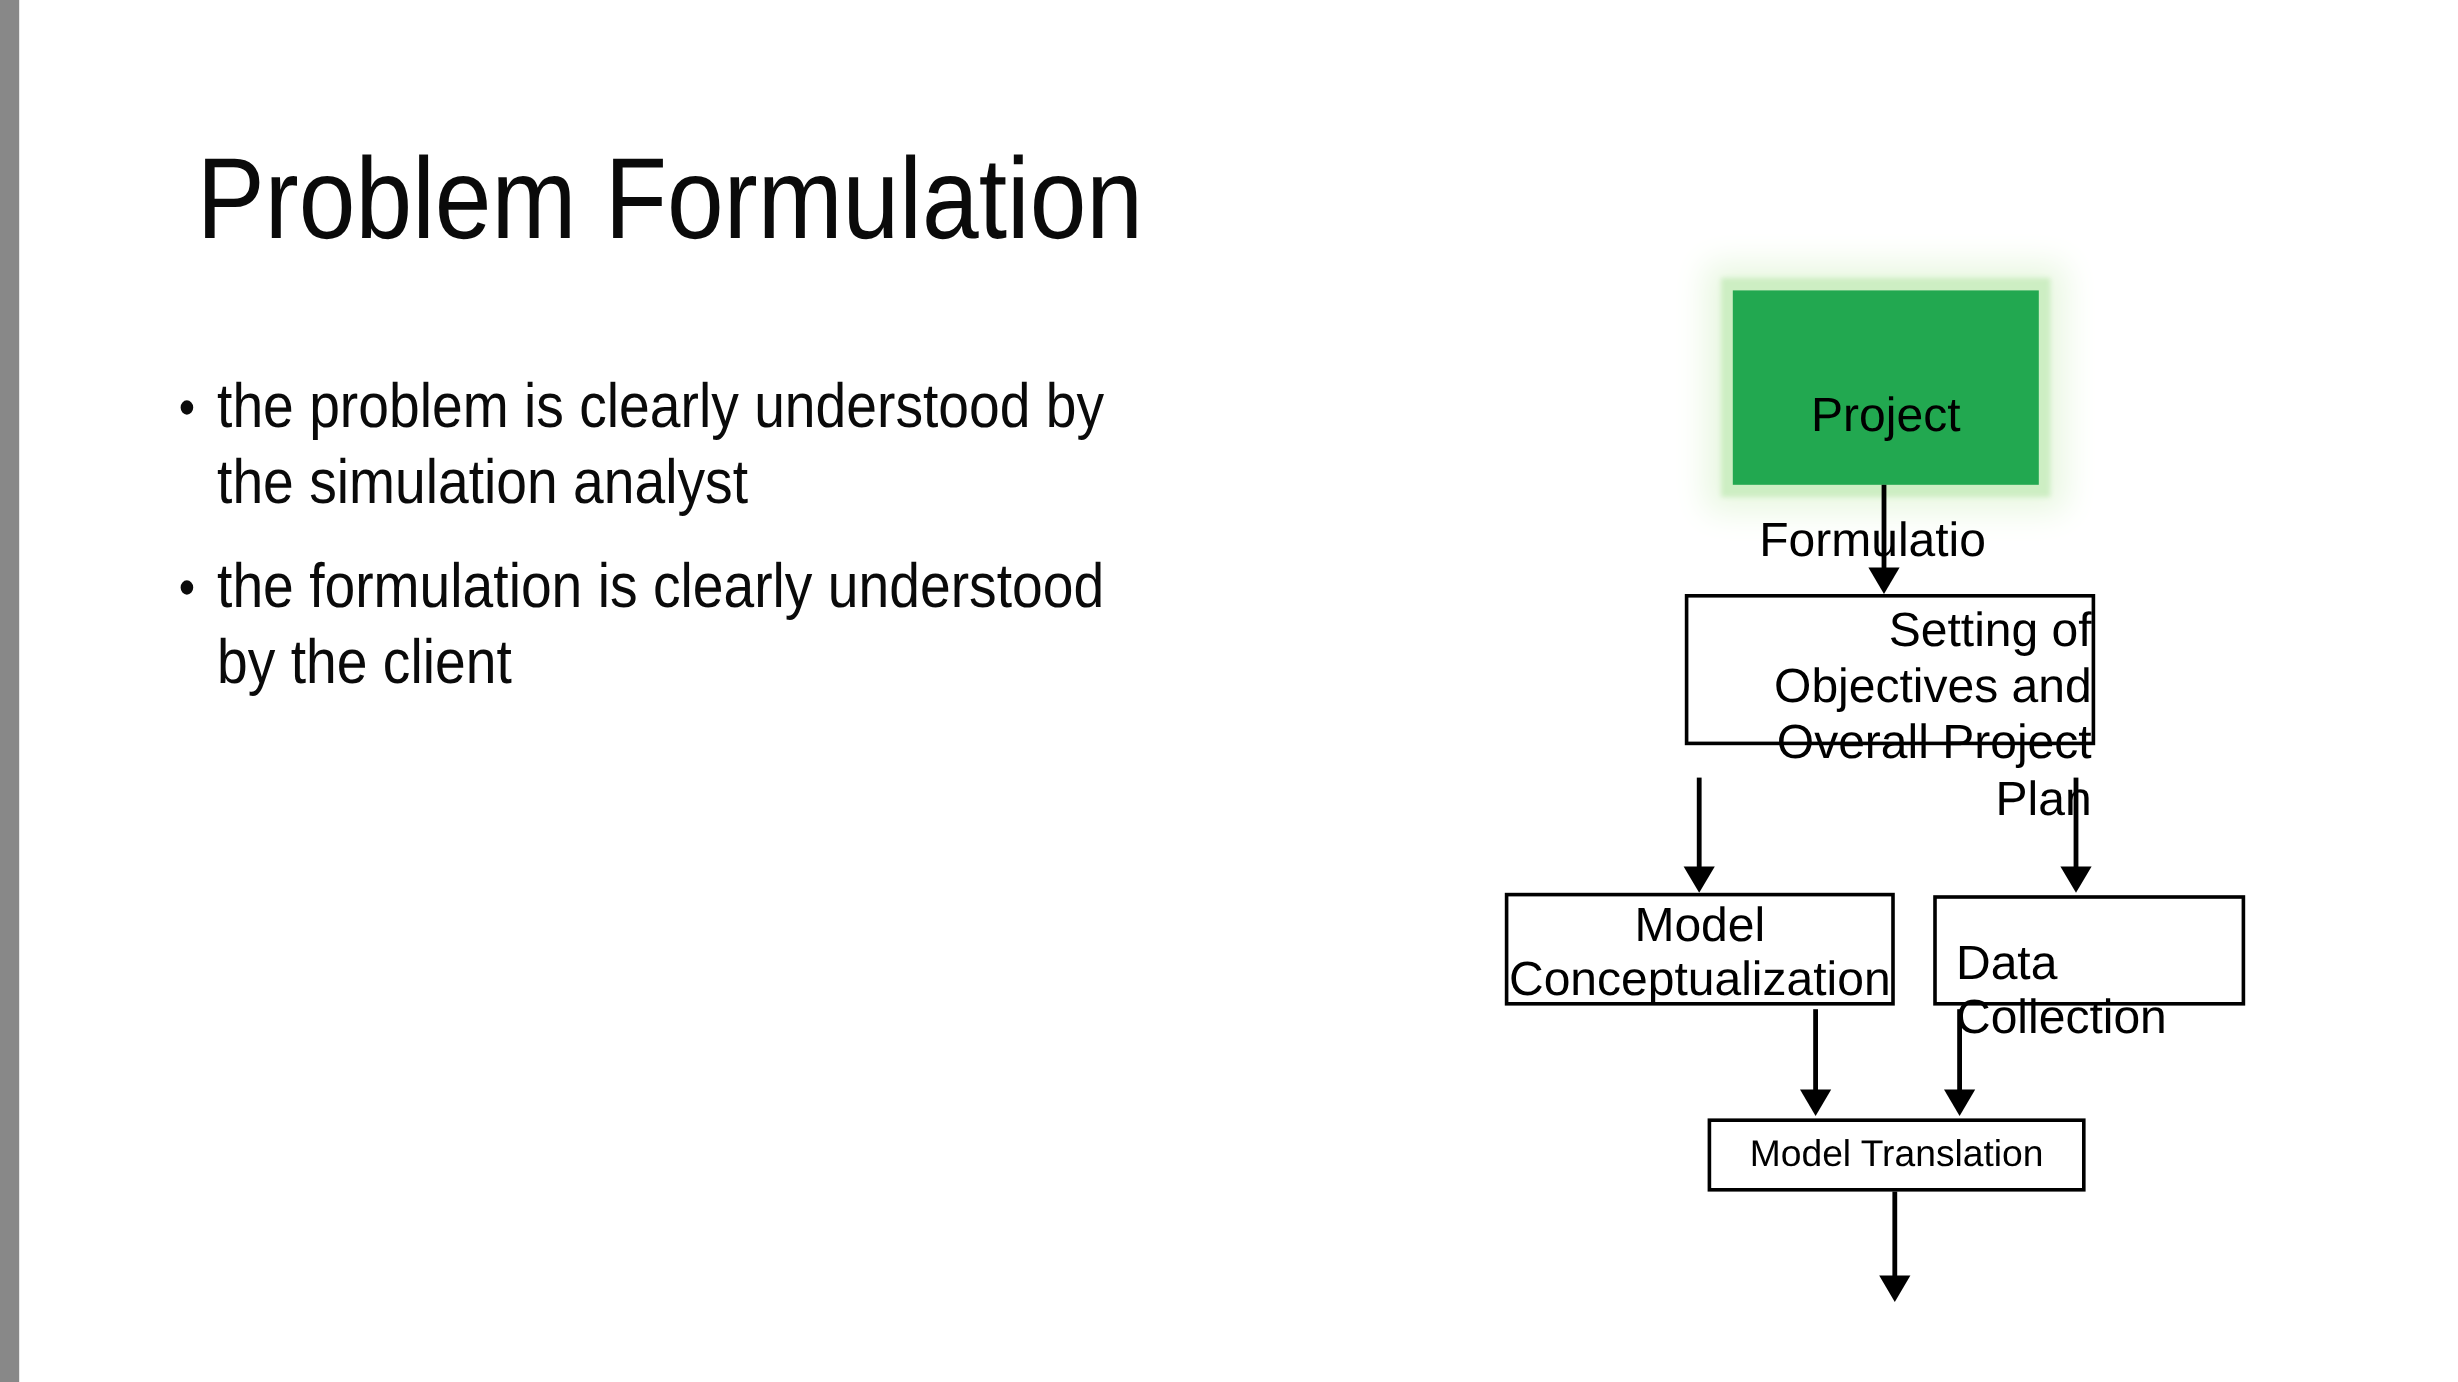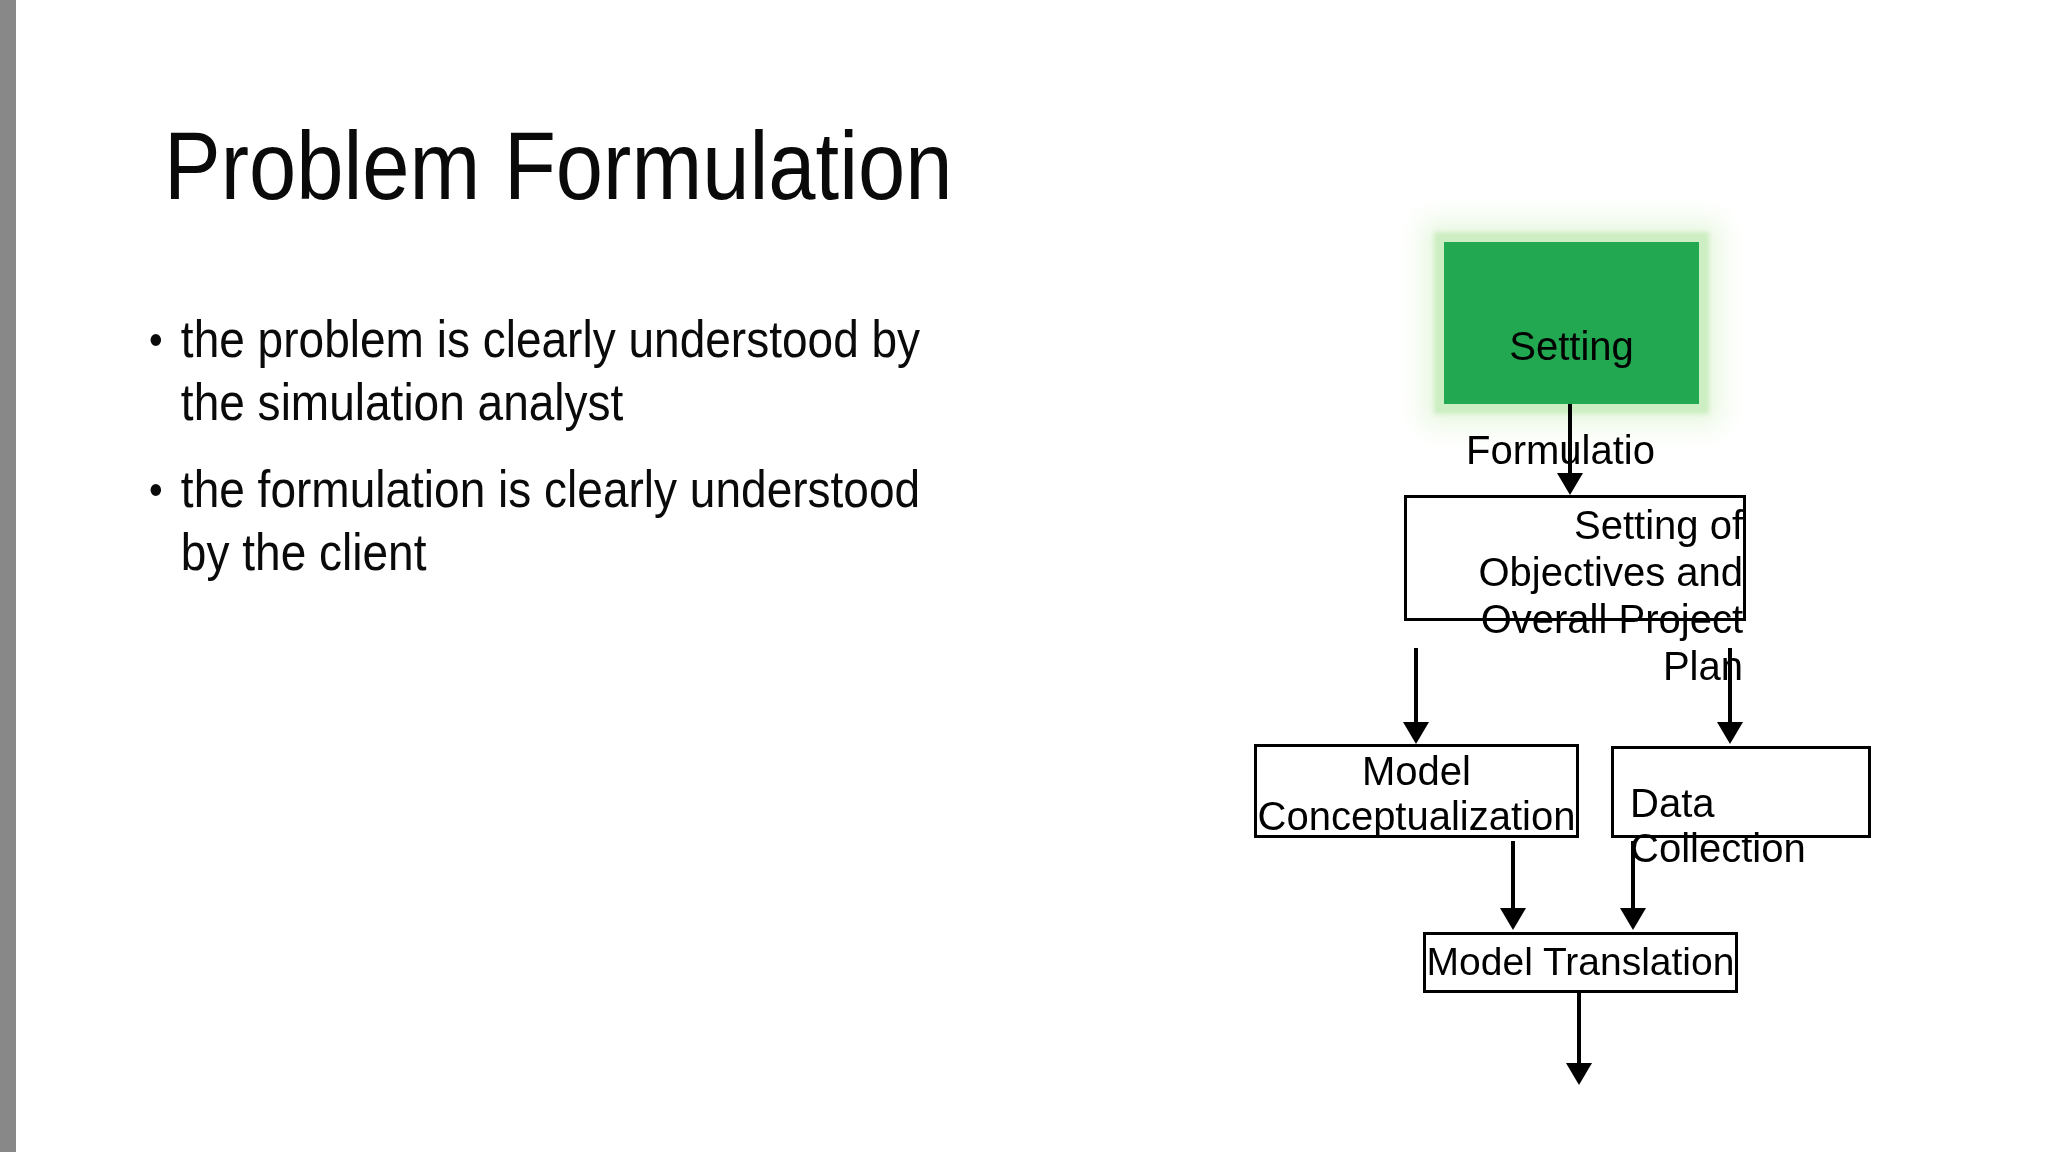--- a/index.html
+++ b/index.html
@@ -89,21 +89,21 @@
 
   .box-dc {
     left: 1595px; top: 746px; width: 260px; height: 92px;
     line-height: 45px;
     text-align: left;
     padding: 32px 0 0 16px;
   }
 
   .box-mt {
     left: 1407px; top: 932px; width: 315px; height: 61px;
-    font-size: 39px;
+    font-size: 31px;
     line-height: 53px;
     white-space: nowrap;
   }
 
   .arrow { position: absolute; width: 26px; }
   .arrow .shaft {
     position: absolute;
     left: 11px; top: 0;
     width: 4px;
     height: calc(100% - 20px);
@@ -141,21 +141,21 @@
     <div class="bullet">
       <span class="dot">•</span>
       <span class="btext">the formulation is clearly understood
 by the client</span>
     </div>
   </div>
 
   <div>
 
     <div class="fc-box box-green">
-      <div class="g-line1">Setting</div>
+      <div class="g-line1">Project</div>
       <div class="g-line2">Formulatio</div>
       <div class="g-line3">n</div>
     </div>
 
     <div class="arrow a1">
       <div class="shaft"></div>
       <div class="head"></div>
     </div>
 
     <div class="fc-box box-setting">Setting of

